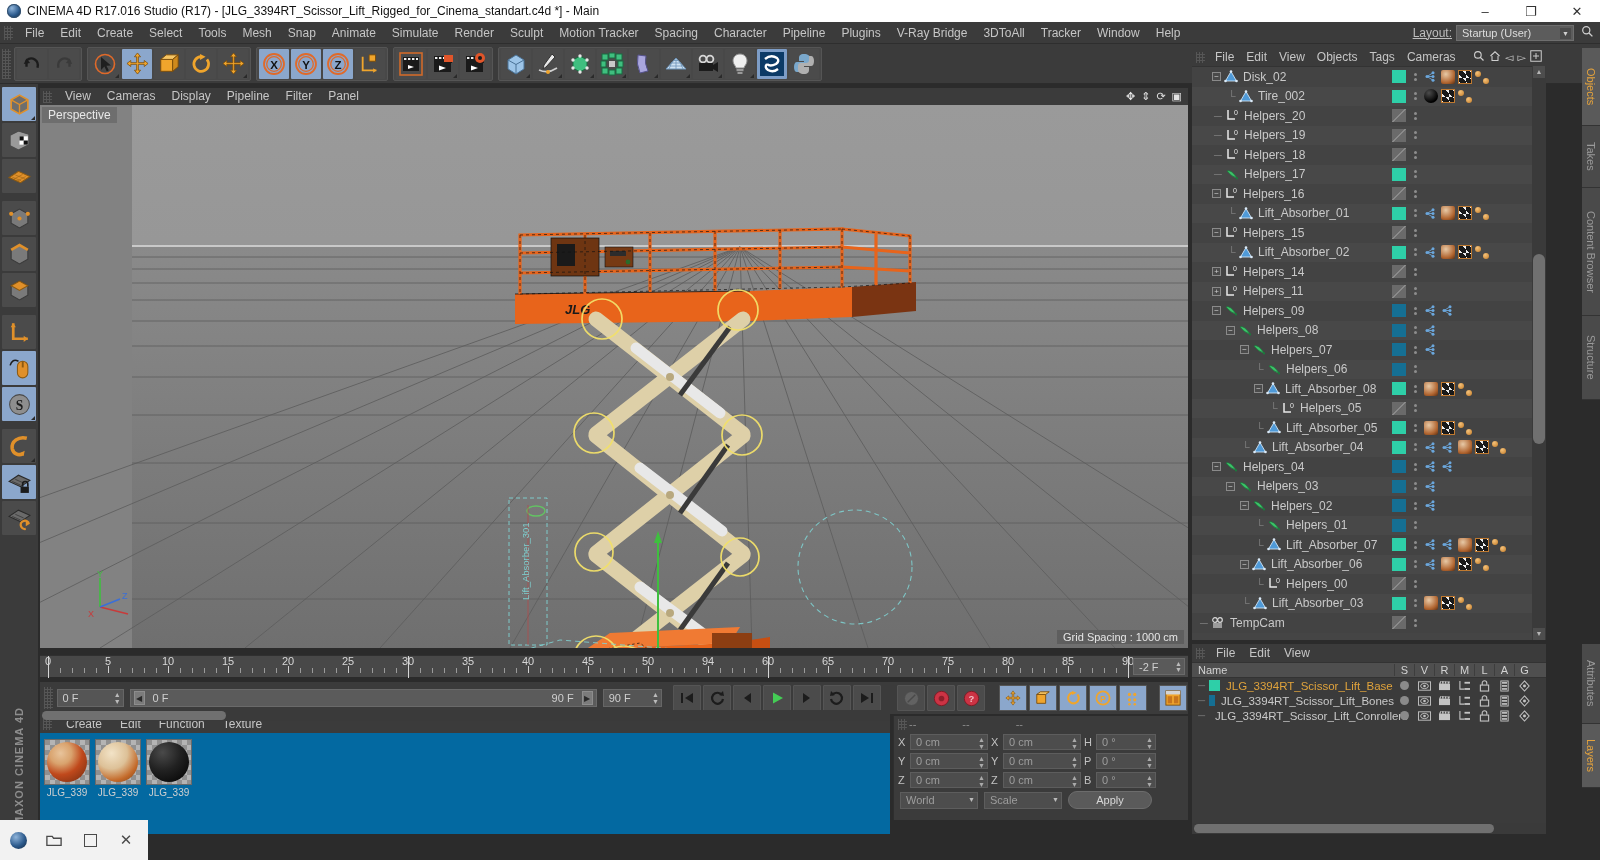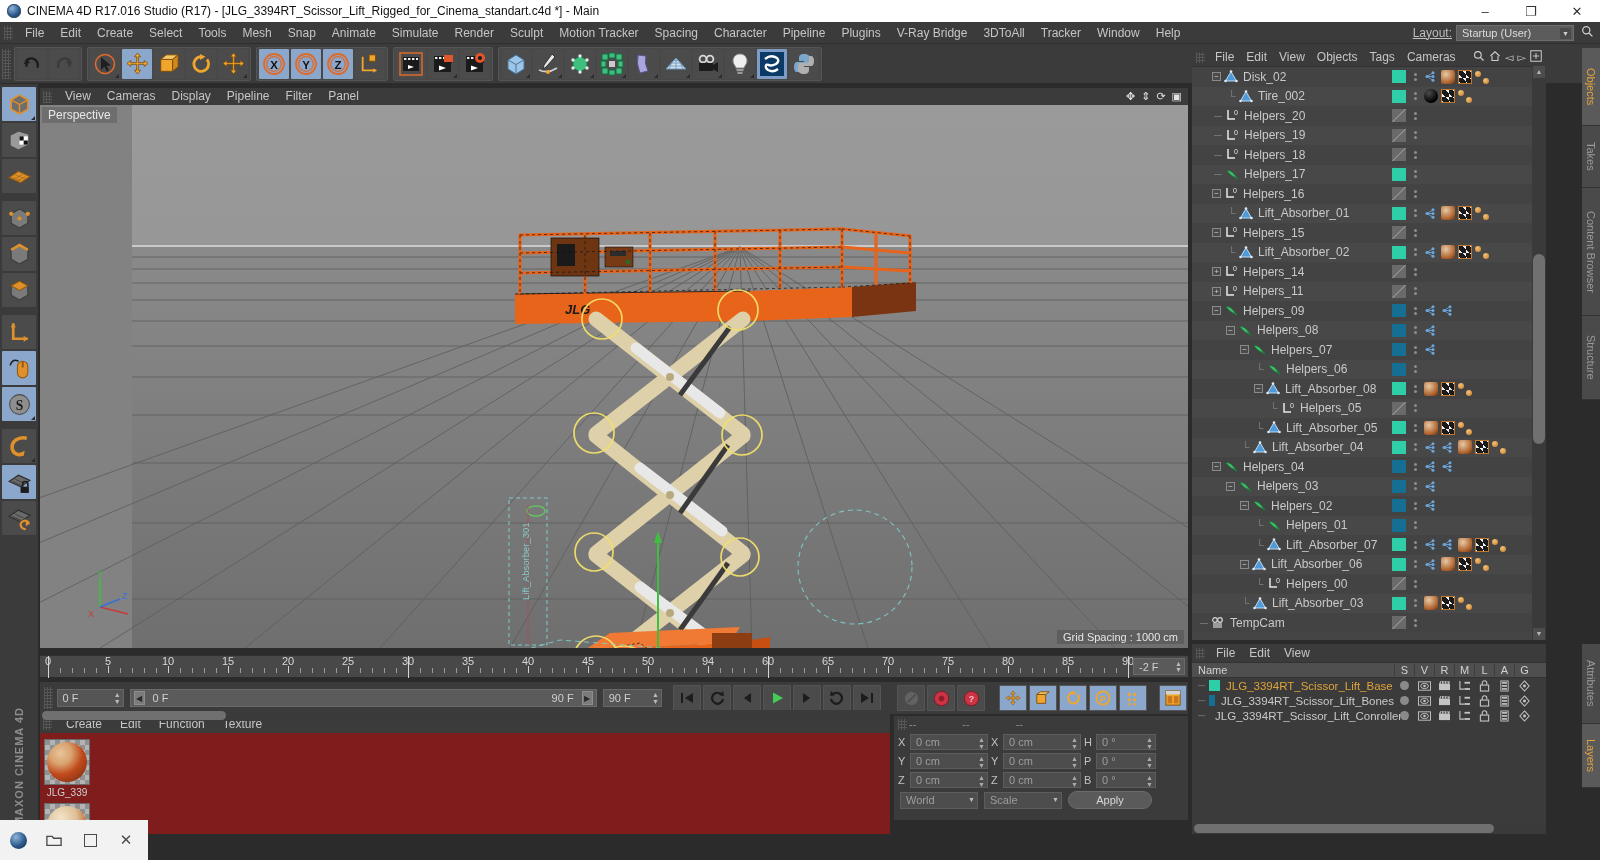--- a/index.html
+++ b/index.html
@@ -145,22 +145,22 @@
     display:flex;align-items:center;justify-content:center;font-size:8px;color:#2a2a2a;}
   .tp-btn { width:28px;height:26px; background:#4b4b4b; border:1px solid #555;
     display:flex; align-items:center; justify-content:center; margin:0 1px; border-radius:1px;}
   .tp-btn.blue { background:#8ba7cc; }
 
   
   .matpanel { position:absolute; left:40px; top:716px; width:850px; height:118px;
     background:#3b3b3b; }
   .mat-menu { height:17px; display:flex; align-items:center; }
   .mat-menu .mi { padding:0 9px; font-size:12px; color:#c6c6c6; line-height:17px; }
-  .mat-area { display:flex; padding:6px 4px; gap:5px; background:#7f1d1d;
-    height:101px;flex-direction:column; }
+  .mat-area { display:flex; padding:6px 4px; gap:5px; background:#0369a1;
+    height:101px; }
   .mat-item { width:46px; }
   .mat-sphere { width:46px; height:46px; border:1px solid #6a6a6a;
     background-image:
       linear-gradient(45deg,#b4b4b4 25%,transparent 25%,transparent 75%,#b4b4b4 75%),
       linear-gradient(45deg,#b4b4b4 25%,#909090 25%,#909090 75%,#b4b4b4 75%);
     background-size:10px 10px; background-position:0 0,5px 5px;
     display:flex;align-items:center;justify-content:center; }
   .mat-ball { width:40px;height:40px;border-radius:50%; }
   .mat-name { font-size:10px; color:#d0d0d0; text-align:center; margin-top:2px;
     white-space:nowrap; overflow:hidden; }

